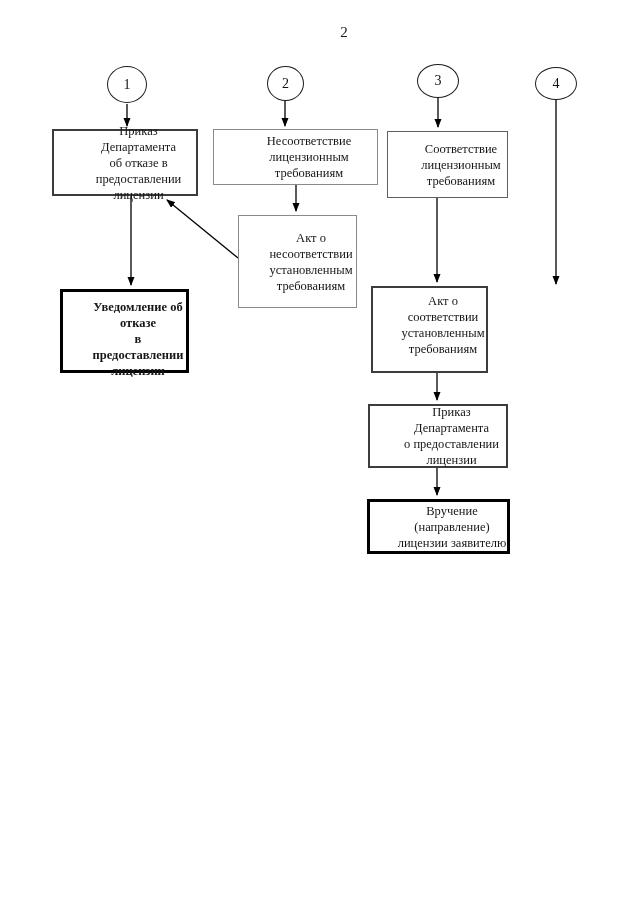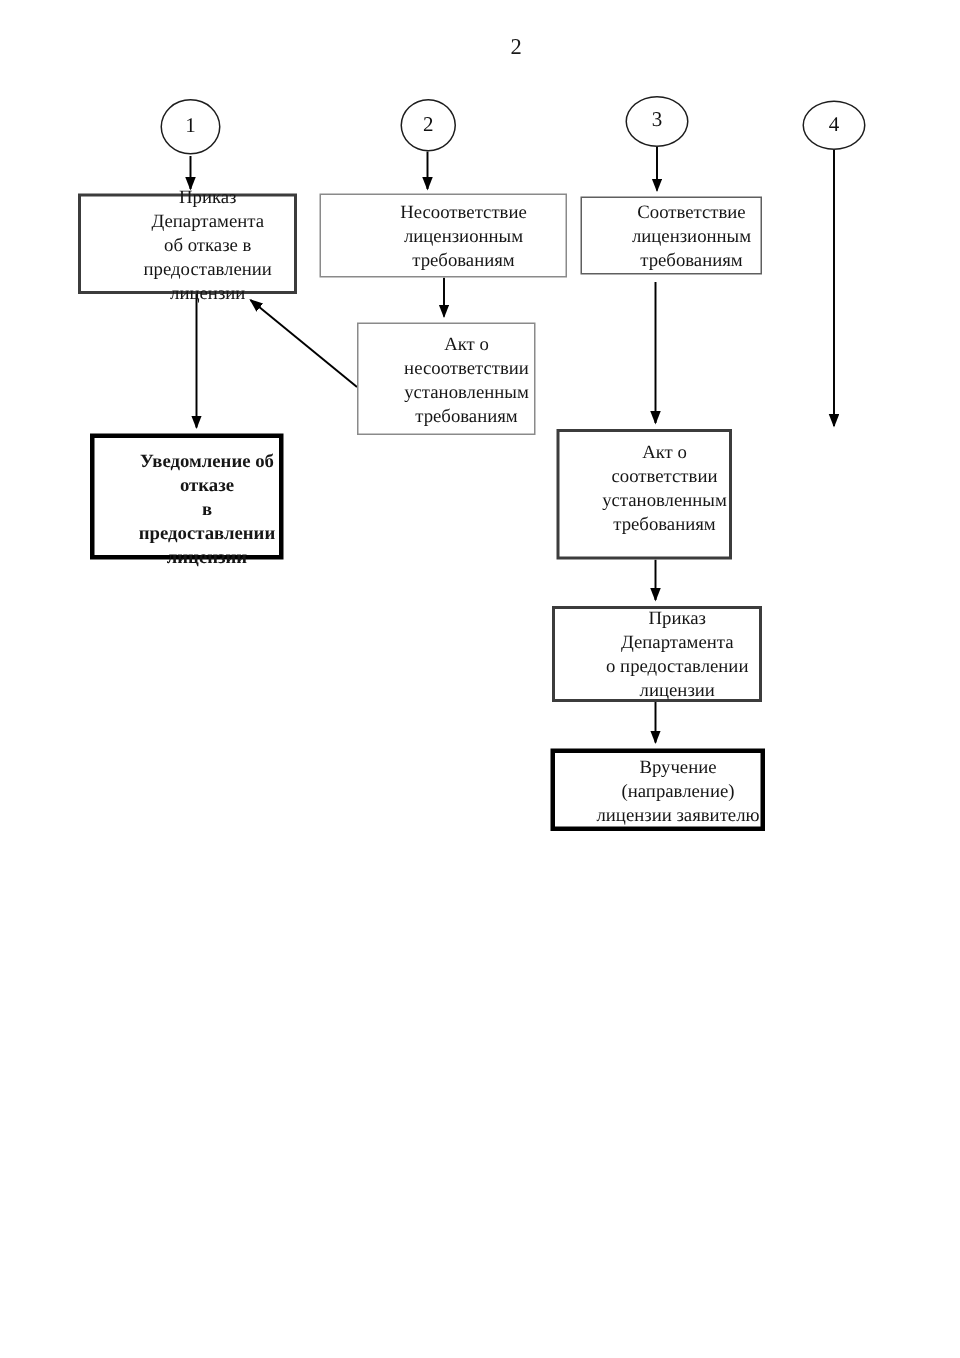--- a/index.html
+++ b/index.html
@@ -57,22 +57,22 @@
     color: #111111;
   }
   
   #c1 { left:107px; top:66px;  width:40px; height:37px; }
   #c2 { left:267px; top:66px;  width:37px; height:35px; }
   #c3 { left:417px; top:64px;  width:42px; height:34px; }
   #c4 { left:535px; top:67px;  width:42px; height:33px; }
 
   #box1 { left:52px;  top:129px; width:146px; height:67px; }
   #box2 { left:213px; top:129px; width:165px; height:56px; }
-  #box3 { left:387px; top:131px; width:121px; height:52px; border-color:#5f5f5f; }
-  #box4 { left:238px; top:215px; width:119px; height:75px; }
+  #box3 { left:387px; top:131px; width:121px; height:67px; border-color:#5f5f5f; }
+  #box4 { left:238px; top:215px; width:119px; height:93px; }
   #box5 { left:60px;  top:289px; width:129px; height:84px; padding-top:7px;font-weight:bold; }
   #box6 { left:371px; top:286px; width:117px; height:87px; padding-top:5px; }
   #box7 { left:519px; top:288px; width:81px;  height:85px; padding-top:9px; }
   #box8 { left:368px; top:404px; width:140px; height:64px; }
   #box9 { left:367px; top:499px; width:143px; height:55px; }
 </style>
 </head>
 <body>
 
 <div class="page">

